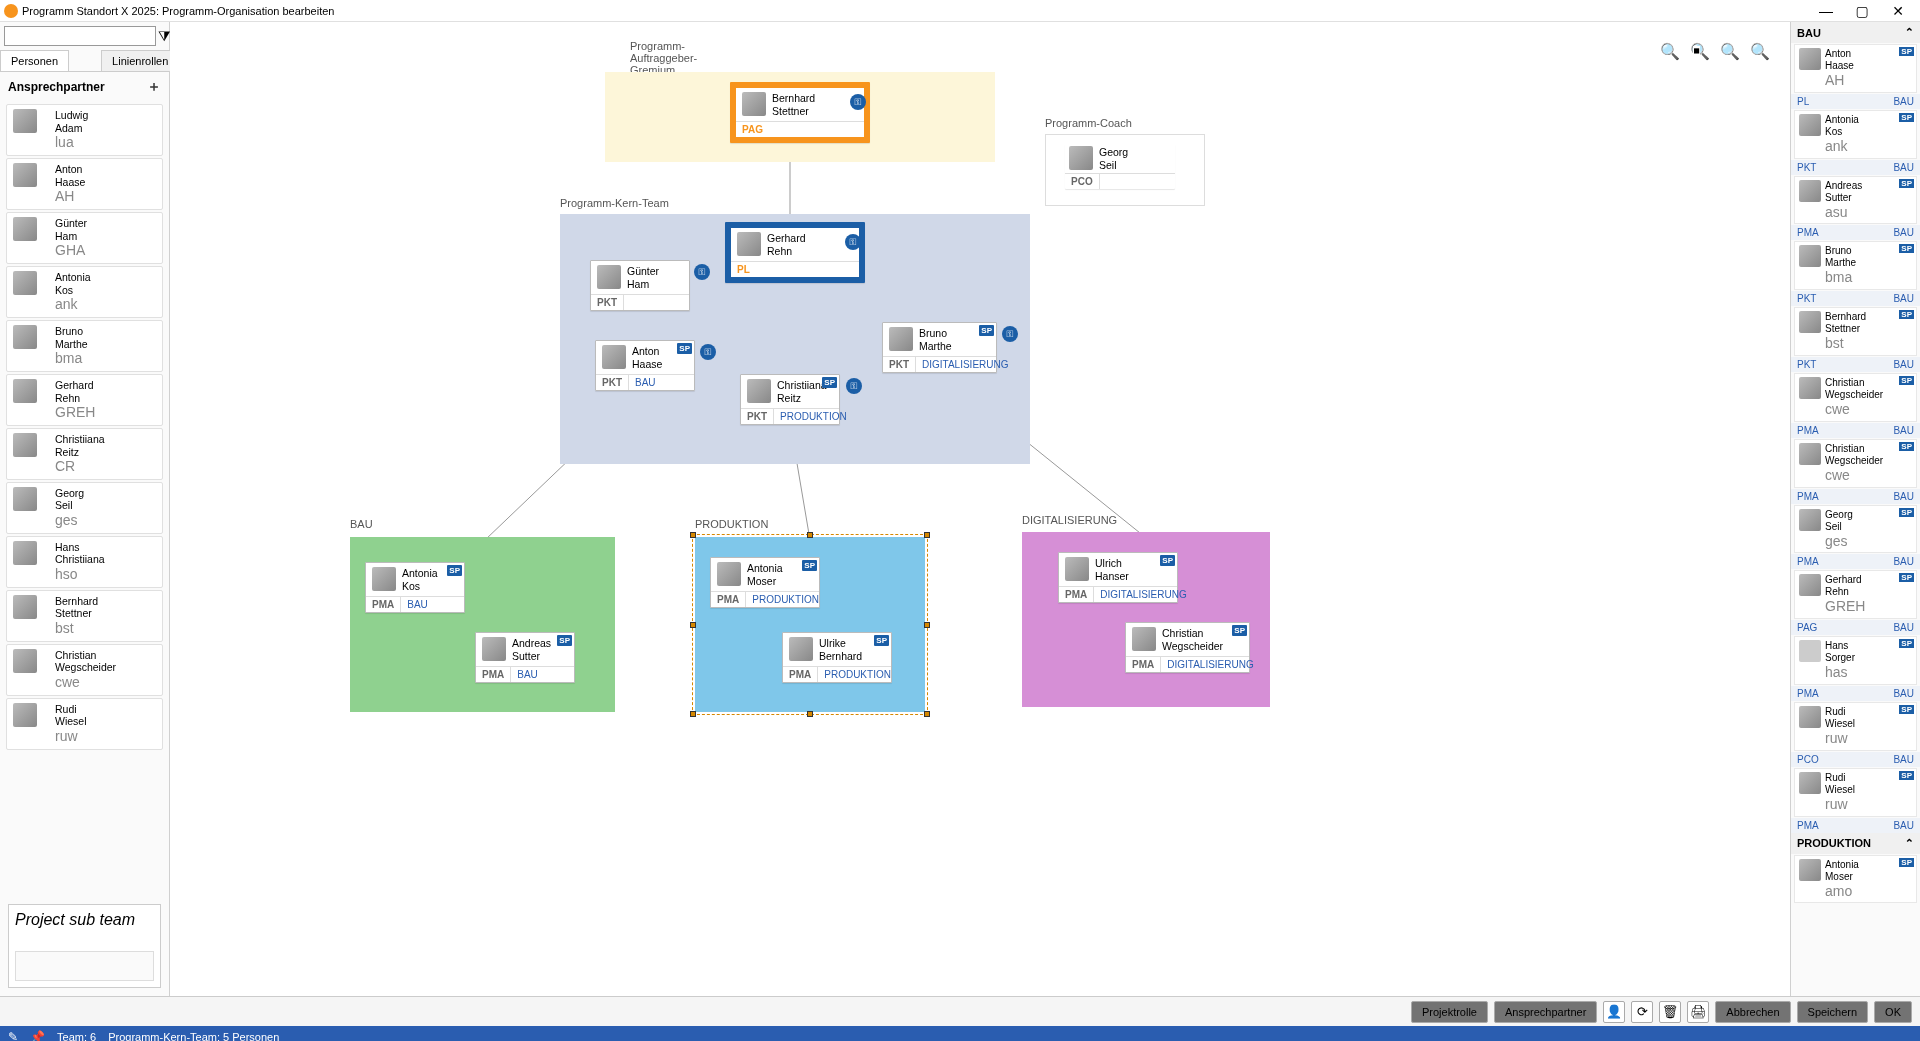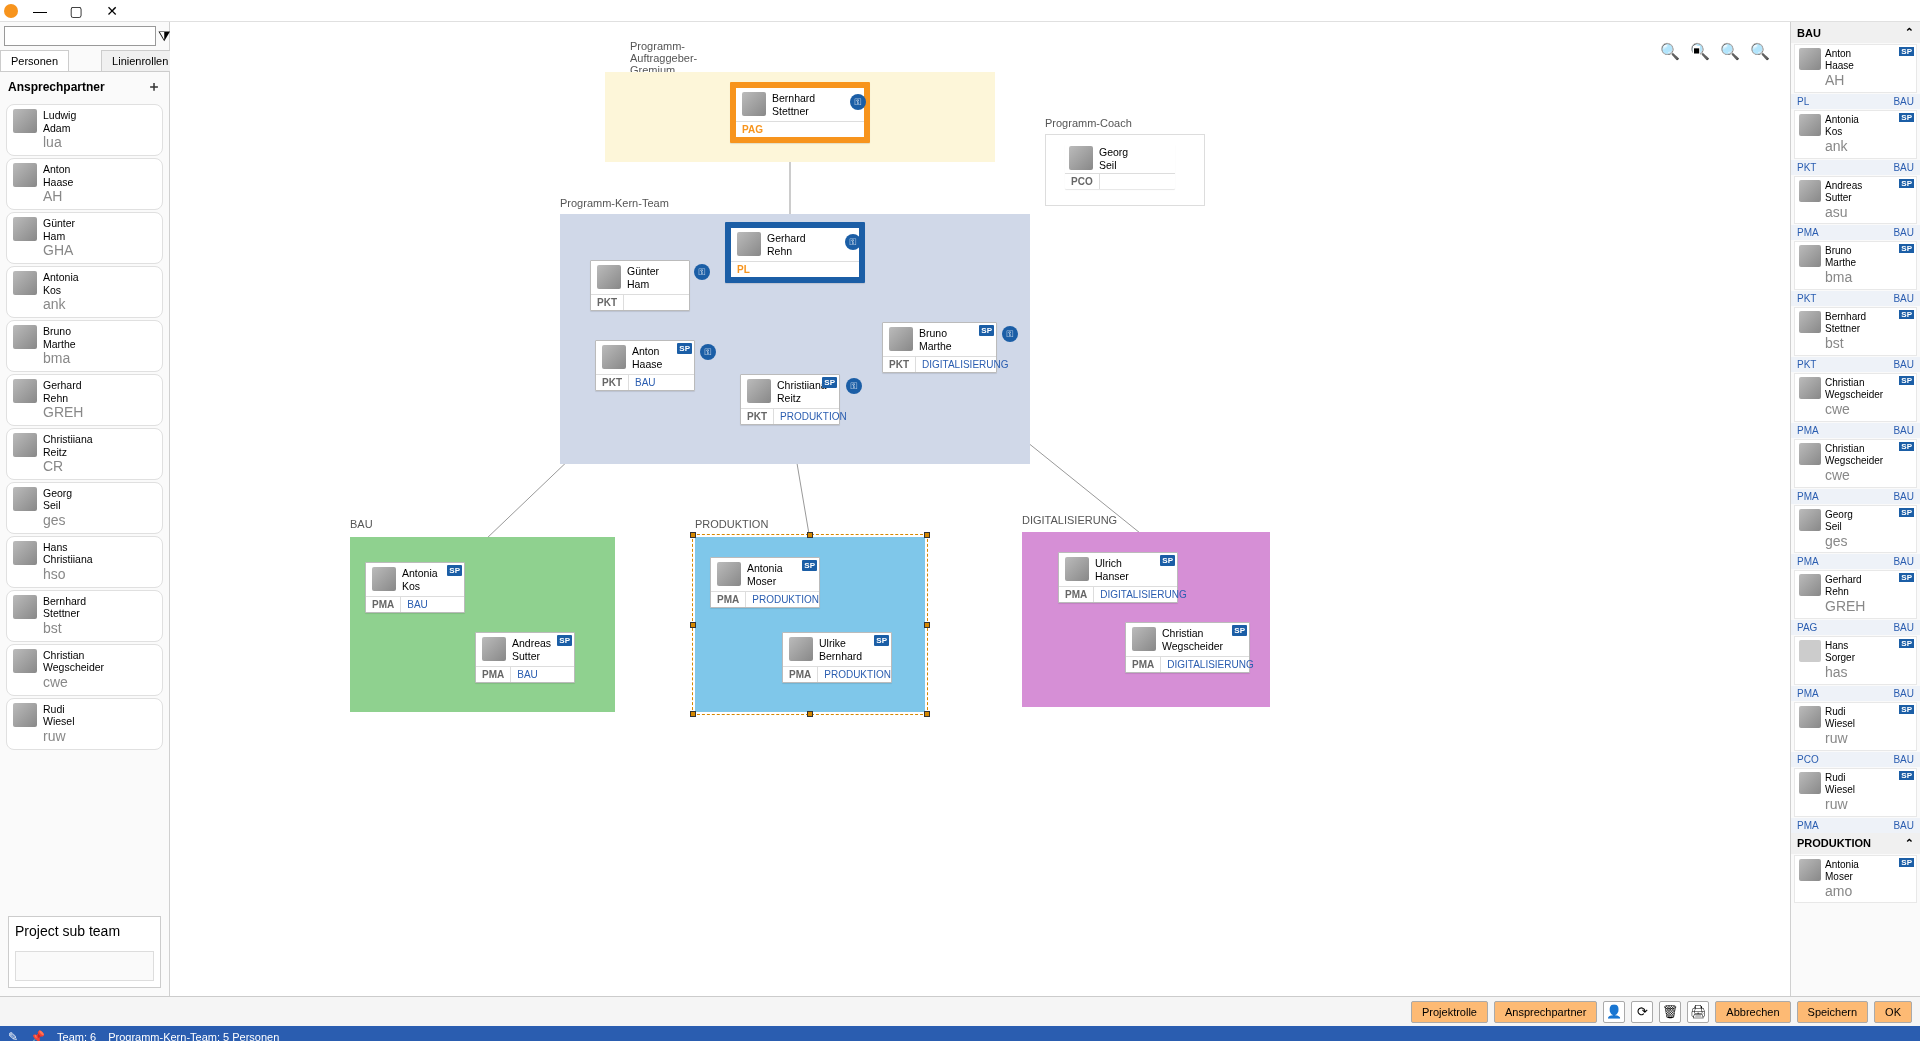--- a/index.html
+++ b/index.html
@@ -18,28 +18,28 @@
 .left-sidebar { width: 170px; border-right: 1px solid #d0d0d0; display: flex; flex-direction: column; background: #fafafa; }
 .search-row { display: flex; padding: 4px; gap: 2px; align-items: center; }
 .search-input { flex: 1; height: 20px; border: 1px solid #999; padding: 0 4px; font-size: 11px; }
 .filter-icon { width: 20px; height: 20px; display: flex; align-items: center; justify-content: center; font-size: 14px; cursor: pointer; }
 .tabs { display: flex; border-bottom: 1px solid #ccc; gap: 32px; }
 .tab { padding: 4px 10px; font-size: 11px; border: 1px solid #ccc; border-bottom: none; background: #f0f0f0; cursor: pointer; }
 .tab.active { background: #fff; }
 .section-header { display: flex; justify-content: space-between; align-items: center; padding: 6px 8px; font-weight: bold; font-size: 12px; }
 .add-icon { font-size: 14px; cursor: pointer; color: #333; }
 .person-list { overflow-y: auto; }
-.person-item { display: flex; align-items: flex-start; padding: 4px 6px; gap: 6px; background: #fff; margin: 2px 6px; border: 1px solid #e0e0e0; border-radius: 8px; }
+.person-item { display: flex; align-items: flex-start; padding: 4px 6px; gap: 18px; background: #fff; margin: 2px 6px; border: 1px solid #e0e0e0; border-radius: 2px; }
 .avatar { width: 24px; height: 24px; border-radius: 2px; background: linear-gradient(135deg,#bbb,#888); flex-shrink: 0; }
 .avatar.gray { background: #ccc; }
 .person-info { display: flex; flex-direction: column; line-height: 1.2; }
 .person-name { font-size: 10.5px; }
 .person-code { font-size: 14px; color: #888; }
 .subteam-box { margin: 8px; border: 1px solid #ccc; background: #fff; padding: 6px; }
-.subteam-label { font-size: 14px; margin-bottom: 12px; display: block; }
+.subteam-label { font-size: 16px; margin-bottom: 22px; display: block; font-style: italic; }
 .subteam-drop { height: 30px; border: 1px solid #ddd; background: #fafafa; }
 
 
 .canvas { flex: 1; position: relative; background: #fff; overflow: hidden; }
 .canvas svg.connectors { position: absolute; top: 0; left: 0; width: 100%; height: 100%; pointer-events: none; }
 .zone-label { position: absolute; font-size: 11px; color: #555; }
 .zone { position: absolute; border-radius: 0; }
 .zone.yellow { background: #fdf6d9; }
 .zone.blue { background: #d0d8e8; }
 .zone.green { background: #8fd18f; }
@@ -67,32 +67,33 @@
 .right-sidebar { width: 130px; border-left: 1px solid #d0d0d0; display: flex; flex-direction: column; background: #fafafa; overflow-y: auto; }
 .rgroup-header { display: flex; justify-content: space-between; align-items: center; padding: 4px 6px; font-weight: bold; font-size: 11px; background: #f0f0f0; }
 .rperson { display: flex; align-items: flex-start; padding: 3px 4px; gap: 4px; position: relative; background:#fff; margin: 1px 3px; border:1px solid #e8e8e8;}
 .rperson .avatar { width: 22px; height: 22px; }
 .rperson .rsp { position: absolute; top: 2px; right: 2px; background: #1b5ea6; color: #fff; font-size: 8px; padding: 0 2px; font-weight: bold; }
 .rperson .person-info { font-size: 10px; }
 .rrole-row { display: flex; justify-content: space-between; padding: 2px 6px; font-size: 10px; color: #2a5db0; background: #eef2f8; }
 
 
 .bottombar { height: 30px; border-top: 1px solid #ccc; display: flex; align-items: center; justify-content: flex-end; gap: 6px; padding: 0 8px; background: #f5f5f5; }
-.bottombar .btn { padding: 4px 10px; border: 1px solid #aaa; background: #fdba74; font-size: 11px; cursor: pointer; border-radius: 2px; }
+.bottombar .btn { padding: 4px 10px; border: 1px solid #aaa; background: #737373; font-size: 11px; cursor: pointer; border-radius: 2px; }
 .bottombar .icon-btn { width: 22px; height: 22px; display: flex; align-items: center; justify-content: center; border: 1px solid #aaa; background: #fff; cursor: pointer; border-radius: 2px; font-size: 13px; }
 
 
 .statusbar { height: 22px; background: #2a5db0; color: #fff; display: flex; align-items: center; padding: 0 8px; gap: 12px; font-size: 11px; }
 .statusbar .sicon { font-size: 12px; }
 </style>
 </head>
 <body>
 
 <div class="titlebar">
   <span class="app-icon"></span>
+  <span class="title">Programm Standort X 2025: Programm-Organisation bearbeiten</span>
   <div class="win-btn">—</div>
   <div class="win-btn">▢</div>
   <div class="win-btn">✕</div>
 </div>
 
 <div class="main">
 
   <div class="left-sidebar">
     <div class="search-row">
       <input class="search-input" style="">

